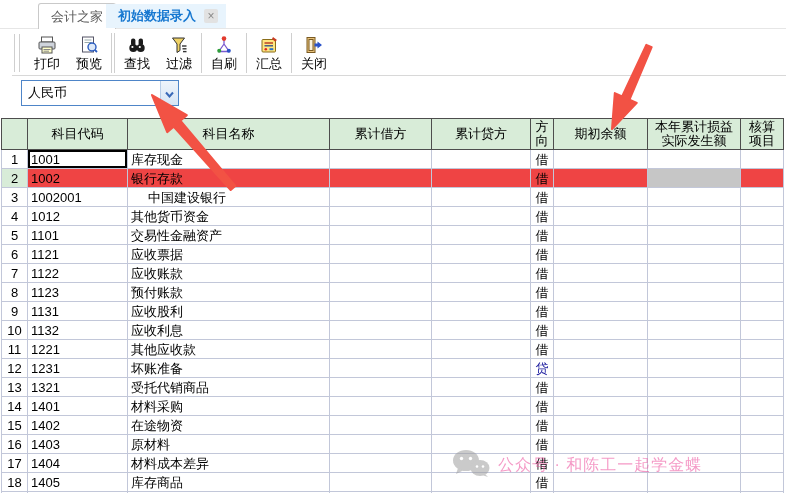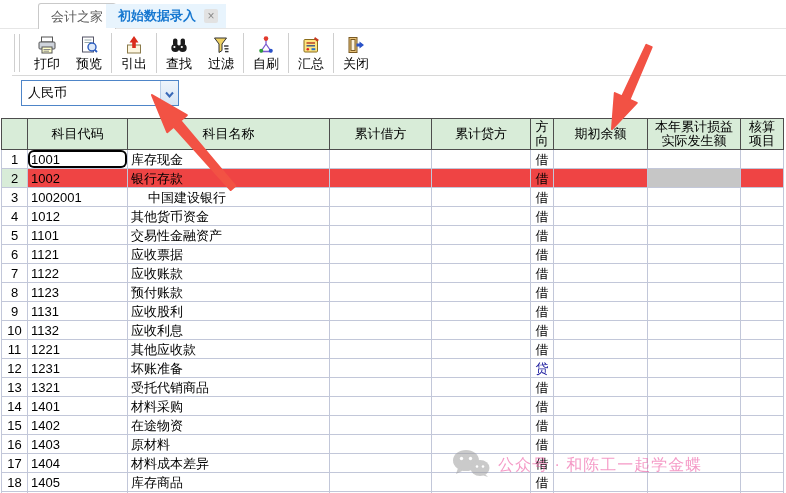--- a/index.html
+++ b/index.html
@@ -48,21 +48,21 @@
         border-right:1px solid #5a5a5a;border-bottom:1px solid #a9c2a9;}
   td.code{}
   td.amt{text-align:right;}
   td.dir{text-align:center;padding:0;}
   td.dir.credit{color:#1b1b9e;}
   td.gray{background:#c6c6c6;border-bottom-color:#b2b2b2;border-right-color:#9c9c9c;}
   td.item{background:#ffffcc;border-right:1px solid #4d4d4d;}
   tr.hl td{background:#ef4444;}
   tr.hl td.num{background:#d8ecd8;}
   tr.hl td.gray{background:#c6c6c6;}
-  td.sel{box-shadow:inset 0 0 0 2px #000;border-radius:6px;}
+  td.sel{box-shadow:inset 0 0 0 2px #000;}
   td.name.indent{padding-left:20px;}
   
   .watermark{position:absolute;left:452px;top:450px;height:30px;display:flex;align-items:center;gap:8px;
         opacity:.55;pointer-events:none;}
   .watermark .wtext{font-size:16px;color:#ec4899;letter-spacing:1px;white-space:nowrap;}
   
   .arrows{position:absolute;left:0;top:0;width:786px;height:493px;pointer-events:none;}
 </style>
 </head>
 <body>
@@ -112,29 +112,20 @@
         <line x1="5.5" y1="7.5" x2="12.5" y2="7.5" stroke="#9aa"></line>
         <circle cx="13" cy="12" r="4" fill="#dce8f8" stroke="#2a5bbf" stroke-width="1.4"></circle>
         <line x1="15.8" y1="14.8" x2="18" y2="17" stroke="#2a5bbf" stroke-width="1.8"></line>
           </svg>
         </span>
       <span class="lbl">预览</span>
     </div>
 
     <div class="tsep"></div>
 
-    <div class="tbtn">
-      <span>
-          <svg viewBox="0 0 20 20">
-        <rect x="3.5" y="10" width="13" height="8" fill="#fdf6e0" stroke="#8a7a4a"></rect>
-        <polygon points="10,1 14.5,7.5 11.8,7.5 11.8,13 8.2,13 8.2,7.5 5.5,7.5" fill="#da2c1c"></polygon>
-          </svg>
-        </span>
-      <span class="lbl">引出</span>
-    </div>
 
     <div class="tsep"></div>
 
     <div class="tbtn">
       <span>
           <svg viewBox="0 0 20 20">
         <rect x="4" y="3.5" width="4.4" height="7" rx="2" fill="#1b1b1b"></rect>
         <rect x="11.6" y="3.5" width="4.4" height="7" rx="2" fill="#1b1b1b"></rect>
         <circle cx="6.3" cy="13" r="4" fill="#1b1b1b"></circle>
         <circle cx="13.7" cy="13" r="4" fill="#1b1b1b"></circle>

